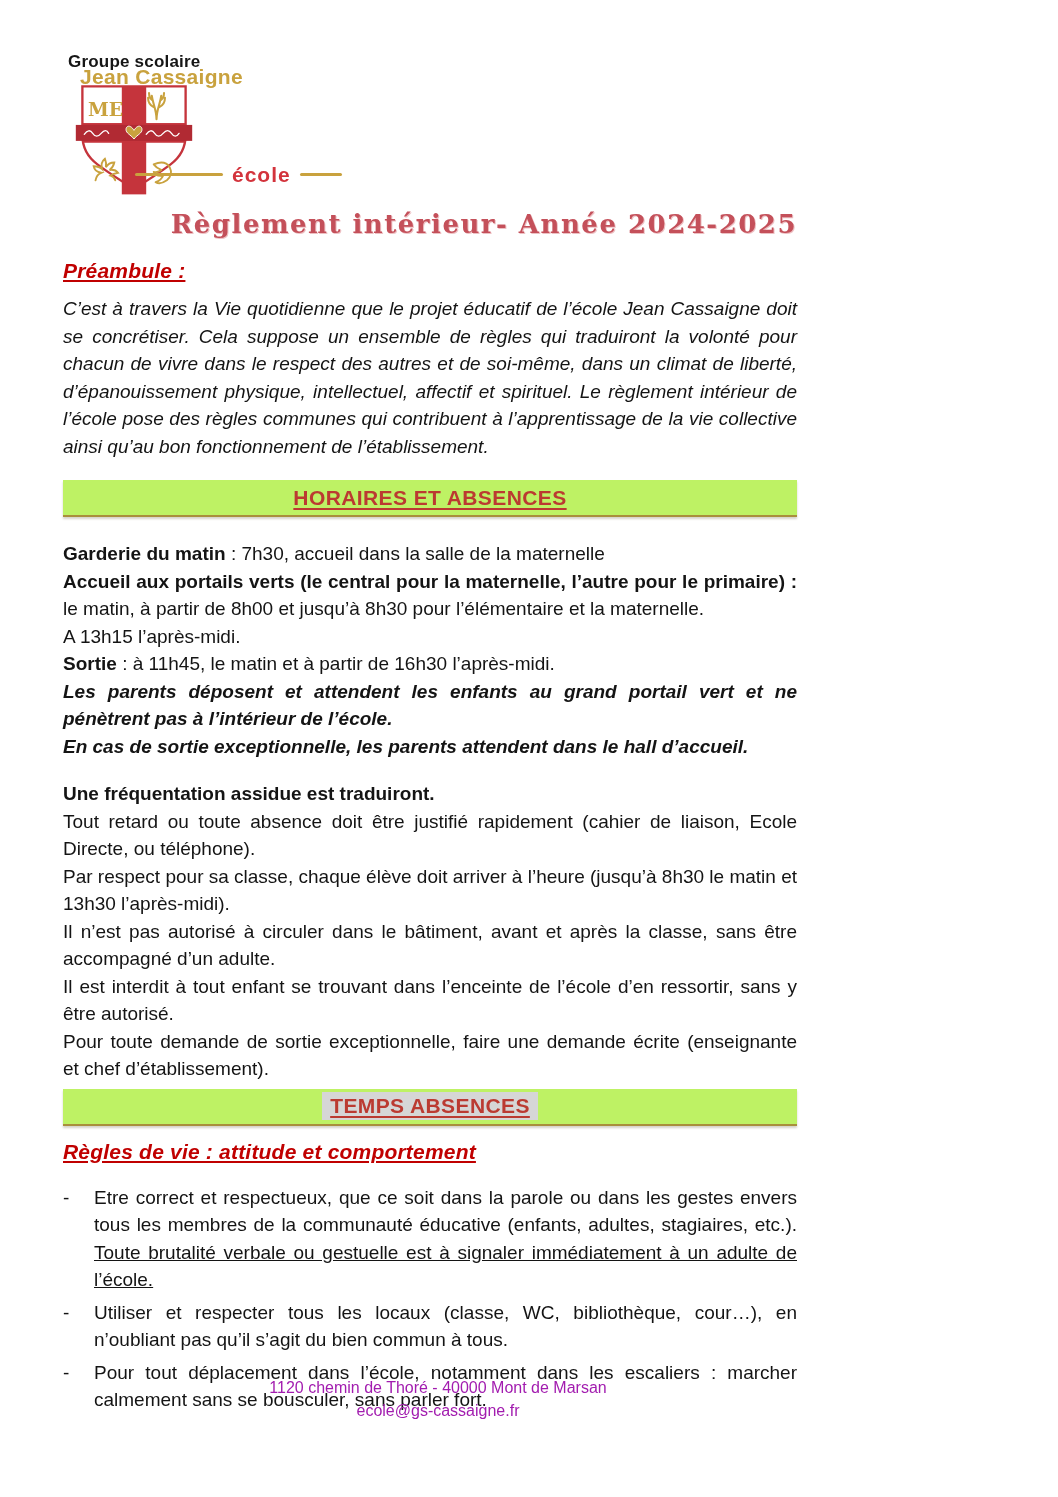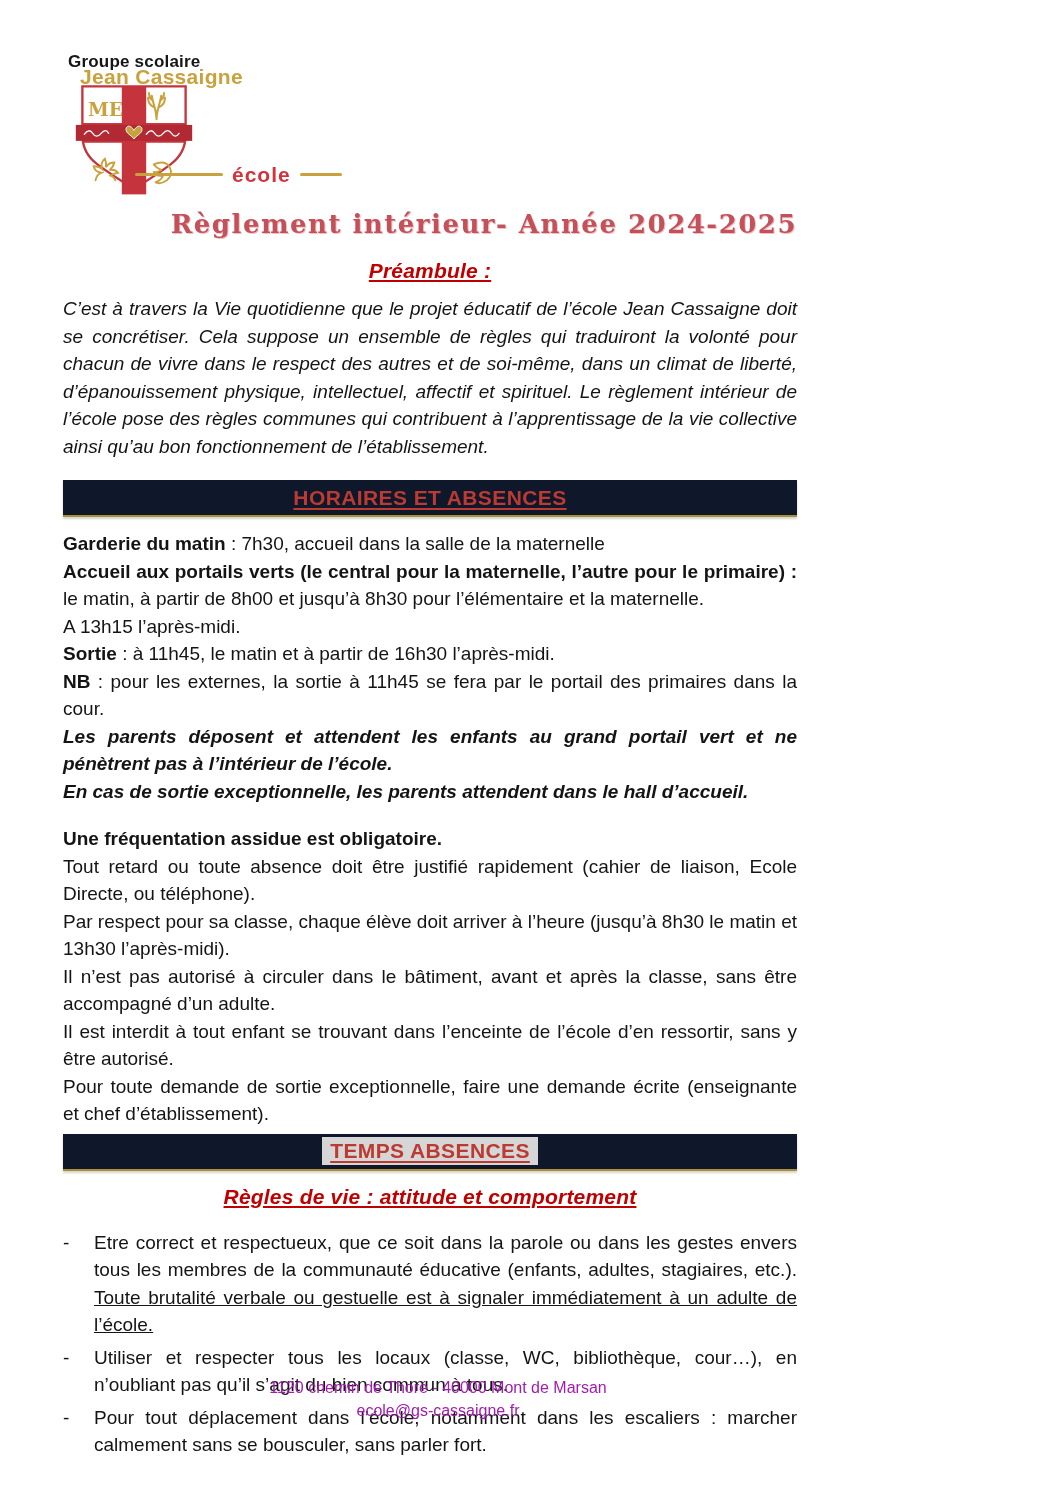--- a/index.html
+++ b/index.html
@@ -25,44 +25,44 @@
   .doc-title {
     margin-top:17px; text-align:right;
     font-family:"DejaVu Serif",serif; font-weight:bold; font-size:26px;
     color:#C4505A; letter-spacing:1.5px;
     text-shadow:1px 1px 0 rgba(222,140,146,.55);
   }
 
   
   .red-heading {
     margin-top:20px; color:#C00000; font-weight:bold; font-style:italic;
-    text-decoration:underline; font-size:21px; letter-spacing:.2px;text-align:center;
+    text-decoration:underline; font-size:21px; letter-spacing:.2px;
   }
 
   
   .para, .bodytext p { font-size:19px; line-height:27.5px; text-align:justify; }
   .preamble-body { margin-top:12px; font-style:italic; }
   .bi { font-weight:bold; font-style:italic; }
   .u  { text-decoration:underline; }
   .gap { height:20px; }
 
   
   .banner {
-    height:37px; background:#0f172a; display:flex; align-items:center; justify-content:center;
+    height:37px; background:#bef264; display:flex; align-items:center; justify-content:center;
     border-bottom:2px solid #a98f3c; box-shadow:0 2px 2px rgba(90,80,40,.25);
   }
   .banner-1 { margin-top:20px; }
   .banner-2 { margin-top:6px; }
   .banner-text {
     color:#BB3A31; font-weight:bold; font-size:21px; letter-spacing:.4px;
     text-decoration:underline; text-underline-offset:3px;
   }
   .banner-text.hl { background:#D6D6D6; padding:2px 8px; }
 
-  .horaires-block { margin-top:13px; }
+  .horaires-block { margin-top:23px; }
 
   
   .bullets { margin-top:20px; }
   .bullet { display:flex; margin-bottom:5px; }
   .bullet .marker { width:31px; flex:none; font-size:19px; line-height:27.5px; }
   .bullet .btext { flex:1; font-size:19px; line-height:27.5px; text-align:justify; }
 
   
   .footer {
     position:absolute; left:16px; right:0; top:1376px; text-align:center;
@@ -105,29 +105,28 @@
 
     <div class="banner banner-1">
       <span class="banner-text">HORAIRES ET ABSENCES</span>
     </div>
 
     <div class="bodytext horaires-block">
       <p><b>Garderie du matin</b><span> : 7h30, accueil dans la salle de la maternelle</span></p>
       <p><b>Accueil aux portails verts (le central pour la maternelle, l’autre pour le primaire) :</b><span> le matin, à partir de 8h00 et jusqu’à 8h30 pour l’élémentaire et la maternelle.</span></p>
       <p><span>A 13h15 l’après-midi.</span></p>
       <p><b>Sortie</b><span> : à 11h45, le matin et à partir de 16h30 l’après-midi.</span></p>
-      <p><b>NB</b><span> : pour les externes, la sortie à 11h45 se fera par le portail des primaires dans la cour.</span></p>
       <p class="bi">Les parents déposent et attendent les enfants au grand portail vert et ne pénètrent pas à l’intérieur de l’école.</p>
       <p class="bi">En cas de sortie exceptionnelle, les parents attendent dans le hall d’accueil.</p>
     </div>
 
     <div class="gap"></div>
 
     <div class="bodytext">
-      <p><b>Une fréquentation assidue est obligatoire.</b></p>
+      <p><b>Une fréquentation assidue est traduiront.</b></p>
       <p>Tout retard ou toute absence doit être justifié rapidement (cahier de liaison, Ecole Directe, ou téléphone).</p>
       <p>Par respect pour sa classe, chaque élève doit arriver à l’heure (jusqu’à 8h30 le matin et 13h30 l’après-midi).</p>
       <p>Il n’est pas autorisé à circuler dans le bâtiment, avant et après la classe, sans être accompagné d’un adulte.</p>
       <p>Il est interdit à tout enfant se trouvant dans l’enceinte de l’école d’en ressortir, sans y être autorisé.</p>
       <p>Pour toute demande de sortie exceptionnelle, faire une demande écrite (enseignante et chef d’établissement).</p>
     </div>
 
     <div class="banner banner-2">
       <span class="banner-text hl">TEMPS ABSENCES</span>
     </div>

